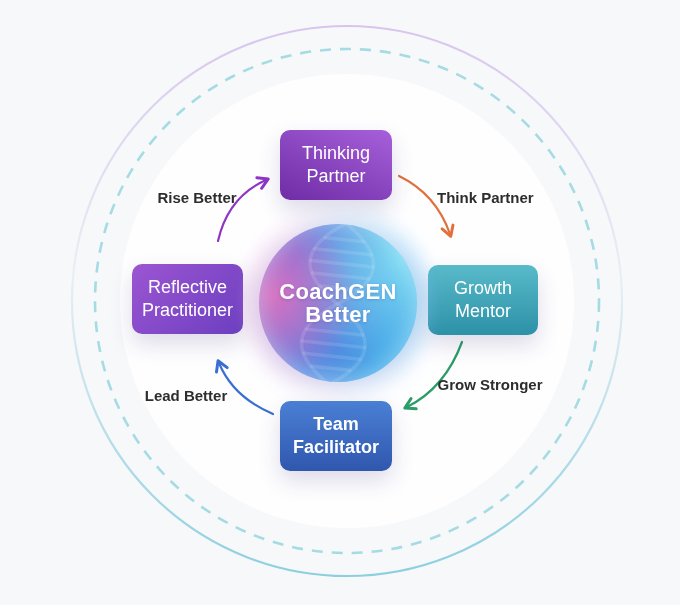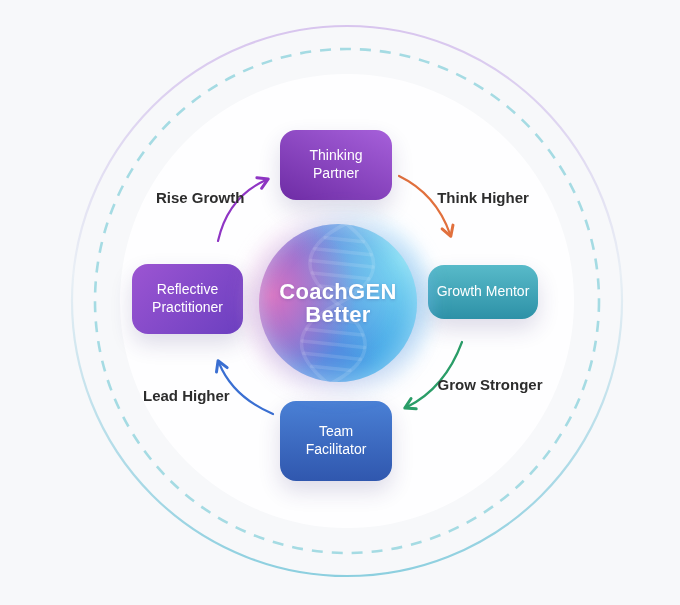--- a/index.html
+++ b/index.html
@@ -1,25 +1,25 @@
 <!DOCTYPE html>
 <html><head>
 <meta charset="utf-8">
 <style>
   html,body{margin:0;padding:0;}
   body{font-family:"Liberation Sans", sans-serif;}
   .canvas{position:relative;width:680px;height:605px;background:#f7f8fa;overflow:hidden;}
   .rings-svg, .arrows-svg{position:absolute;left:0;top:0;}
-  .node{position:absolute;border-radius:16px;display:flex;align-items:center;justify-content:center;
-        color:#ffffff;font-size:14px;font-weight:500;line-height:1.28;text-align:center;
+  .node{position:absolute;border-radius:10px;display:flex;align-items:center;justify-content:center;
+        color:#ffffff;font-size:18px;font-weight:500;line-height:1.28;text-align:center;
         box-shadow:0 10px 22px rgba(50,40,110,0.16);}
   .node span{display:block;padding:0 8px;}
   .node-top{left:280px;top:130px;width:112px;height:70px;}
-  .node-right{left:428px;top:265px;width:110px;height:54px;}
-  .node-bottom{left:280px;top:401px;width:112px;height:80px;}
+  .node-right{left:428px;top:265px;width:110px;height:70px;}
+  .node-bottom{left:280px;top:401px;width:112px;height:70px;font-weight:bold;}
   .node-left{left:132px;top:264px;width:111px;height:70px;}
   .arrow-label{position:absolute;font-size:15px;font-weight:600;color:#2d2d2d;
                white-space:nowrap;text-align:center;}
   .label-rise{left:156px;top:189px;width:82px;}
   .label-think{left:437px;top:189px;width:92px;}
   .label-grow{left:434px;top:376px;width:112px;}
   .label-lead{left:143px;top:387px;width:86px;}
   .center-halo{position:absolute;left:244px;top:209px;width:188px;height:188px;border-radius:50%;
                background:radial-gradient(circle at 30% 50%, rgba(230,150,210,0.55), transparent 62%),
                           radial-gradient(circle at 75% 45%, rgba(120,200,245,0.6), transparent 65%);
@@ -66,24 +66,24 @@
       <marker id="head-lead" viewBox="0 0 10 10" refX="6.5" refY="5" markerWidth="7.5" markerHeight="7.5" orient="auto">
         <path d="M2,1.5 L8,5 L2,8.5" fill="none" stroke-width="1.8" stroke-linecap="round" stroke-linejoin="round" stroke="#3a6fd2"></path>
       </marker>
     </defs>
     <path d="M 218,241 Q 228,197 266,180" fill="none" stroke-width="2.2" stroke-linecap="round" marker-end="url(#head-rise)" stroke="#8f35c4"></path>
     <path d="M 399,176 Q 436,194 450,234" fill="none" stroke-width="2.2" stroke-linecap="round" marker-end="url(#head-think)" stroke="#e1703d"></path>
     <path d="M 462,342 Q 445,388 407,407" fill="none" stroke-width="2.2" stroke-linecap="round" marker-end="url(#head-grow)" stroke="#2a9d68"></path>
     <path d="M 273,414 Q 233,397 219,363" fill="none" stroke-width="2.2" stroke-linecap="round" marker-end="url(#head-lead)" stroke="#3a6fd2"></path>
   </svg>
 
-  <div class="arrow-label label-rise">Rise Growth</div>
-  <div class="arrow-label label-think">Think Higher</div>
+  <div class="arrow-label label-rise">Rise Better</div>
+  <div class="arrow-label label-think">Think Partner</div>
   <div class="arrow-label label-grow">Grow Stronger</div>
-  <div class="arrow-label label-lead">Lead Higher</div>
+  <div class="arrow-label label-lead">Lead Better</div>
 
   <div class="node node-top" style="background: linear-gradient(205deg, rgb(166, 96, 218), rgb(110, 44, 165));">
     <span>Thinking Partner</span>
   </div>
   <div class="node node-right" style="background: linear-gradient(rgb(88, 186, 201), rgb(45, 145, 167));">
     <span>Growth Mentor</span>
   </div>
   <div class="node node-bottom" style="background: linear-gradient(rgb(74, 128, 213), rgb(48, 87, 174));">
     <span>Team Facilitator</span>
   </div>

